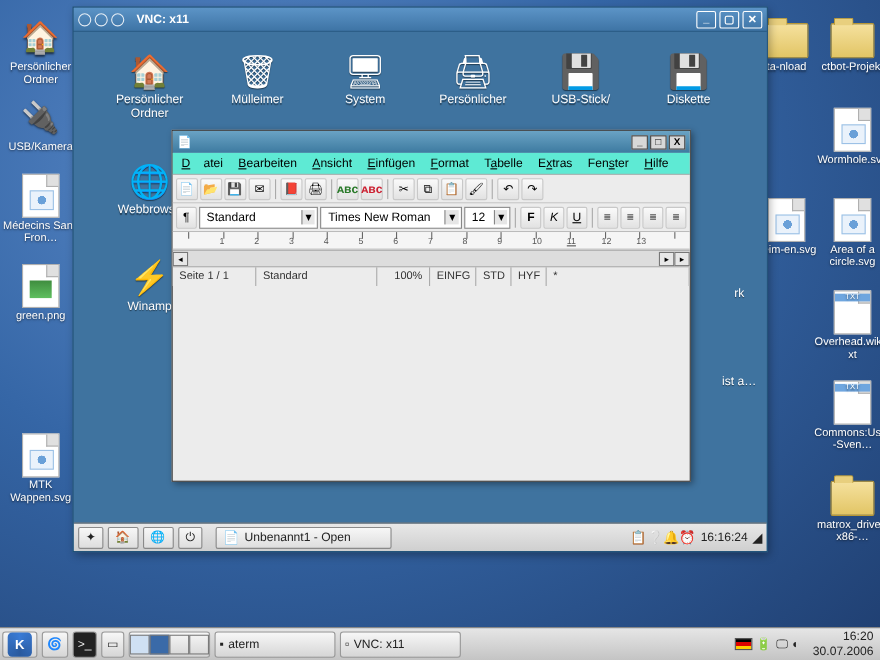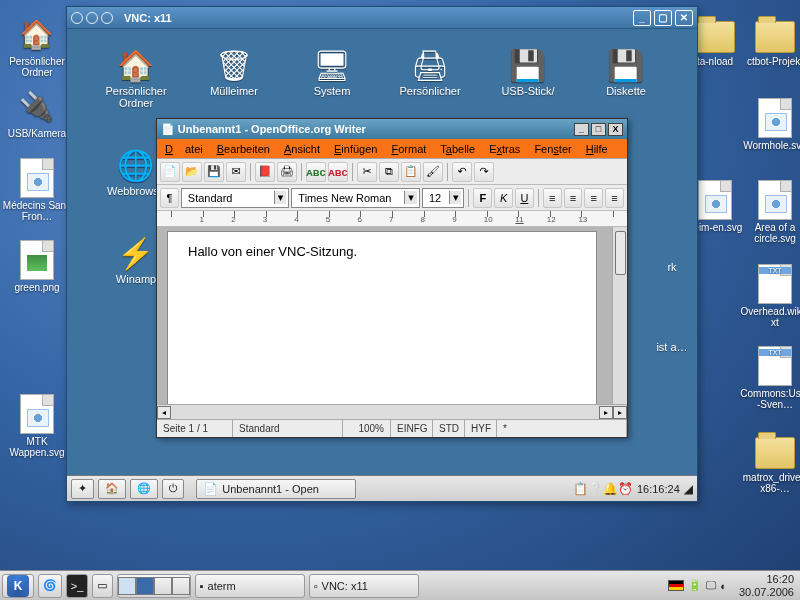--- a/index.html
+++ b/index.html
@@ -124,21 +124,21 @@
   padding:0 4px;font-size:11px;
 }
 #oo-title .spacer{flex:1;}
 #oo-title .wbtn {
   width:15px;height:13px;margin-left:2px;
   background:#d8d8d8;border:1px solid #444;
   display:flex;align-items:center;justify-content:center;
   font-size:9px;color:#000;
 }
 #oo-menu {
-  height:20px; background:#f97316; border-bottom:1px solid #aaa;
+  height:20px; background:#5eead4; border-bottom:1px solid #aaa;
   display:flex;align-items:center;padding:0 2px;gap:2px;
 }
 #oo-menu span { padding:2px 6px; cursor:default; }
 #oo-menu u{text-decoration:underline;}
 
 .oo-toolbar {
   height:26px;background:#ececec;border-bottom:1px solid #bbb;
   display:flex;align-items:center;padding:0 3px;gap:2px;
 }
 .oo-toolbar .tbtn {
@@ -327,21 +327,20 @@
       <div class="guest-icon" style="left:580px;top:230px;width:50px">
         <div class="lbl">rk</div>
       </div>
       <div class="guest-icon" style="left:580px;top:310px;width:50px">
         <div class="lbl">ist a…</div>
       </div>
 
       <div id="oo-win">
         <div id="oo-title">
           <span>📄&nbsp;</span>
-          <span>Unbenannt1 - OpenOffice.org Writer</span>
           <span class="spacer"></span>
           <div class="wbtn">_</div>
           <div class="wbtn">□</div>
           <div class="wbtn">X</div>
         </div>
 
         <div id="oo-menu">
           <span><u>D</u><span></span>atei</span>
           <span><u>B</u>earbeiten</span>
           <span><u>A</u>nsicht</span>
@@ -424,28 +423,20 @@
             <div class="tick" style="left: 361.286px;"></div>
             <div class="num" style="left: 358.286px; text-decoration: underline;">11</div>
             <div class="tick" style="left: 392.857px;"></div>
             <div class="num" style="left: 389.857px;">12</div>
             <div class="tick" style="left: 424.429px;"></div>
             <div class="num" style="left: 421.429px;">13</div>
             <div class="tick" style="left: 456px;"></div>
             <div class="num" style="left: 453px; margin-left: 36px;">14</div>
           </div>
 
-        <div id="oo-page-area">
-          <div id="oo-page">
-            <span>Hallo von einer VNC-Sitzung.</span>
-          </div>
-          <div id="oo-vscroll">
-            <div class="thumb"></div>
-          </div>
-        </div>
 
         <div id="oo-hscroll">
           <div class="arrow">◂</div>
           <div class="track"></div>
           <div class="arrow">▸</div>
           <div class="arrow">▸</div>
         </div>
 
         <div id="oo-status">
           <div class="cell" style="width:76px">Seite 1 / 1</div>

